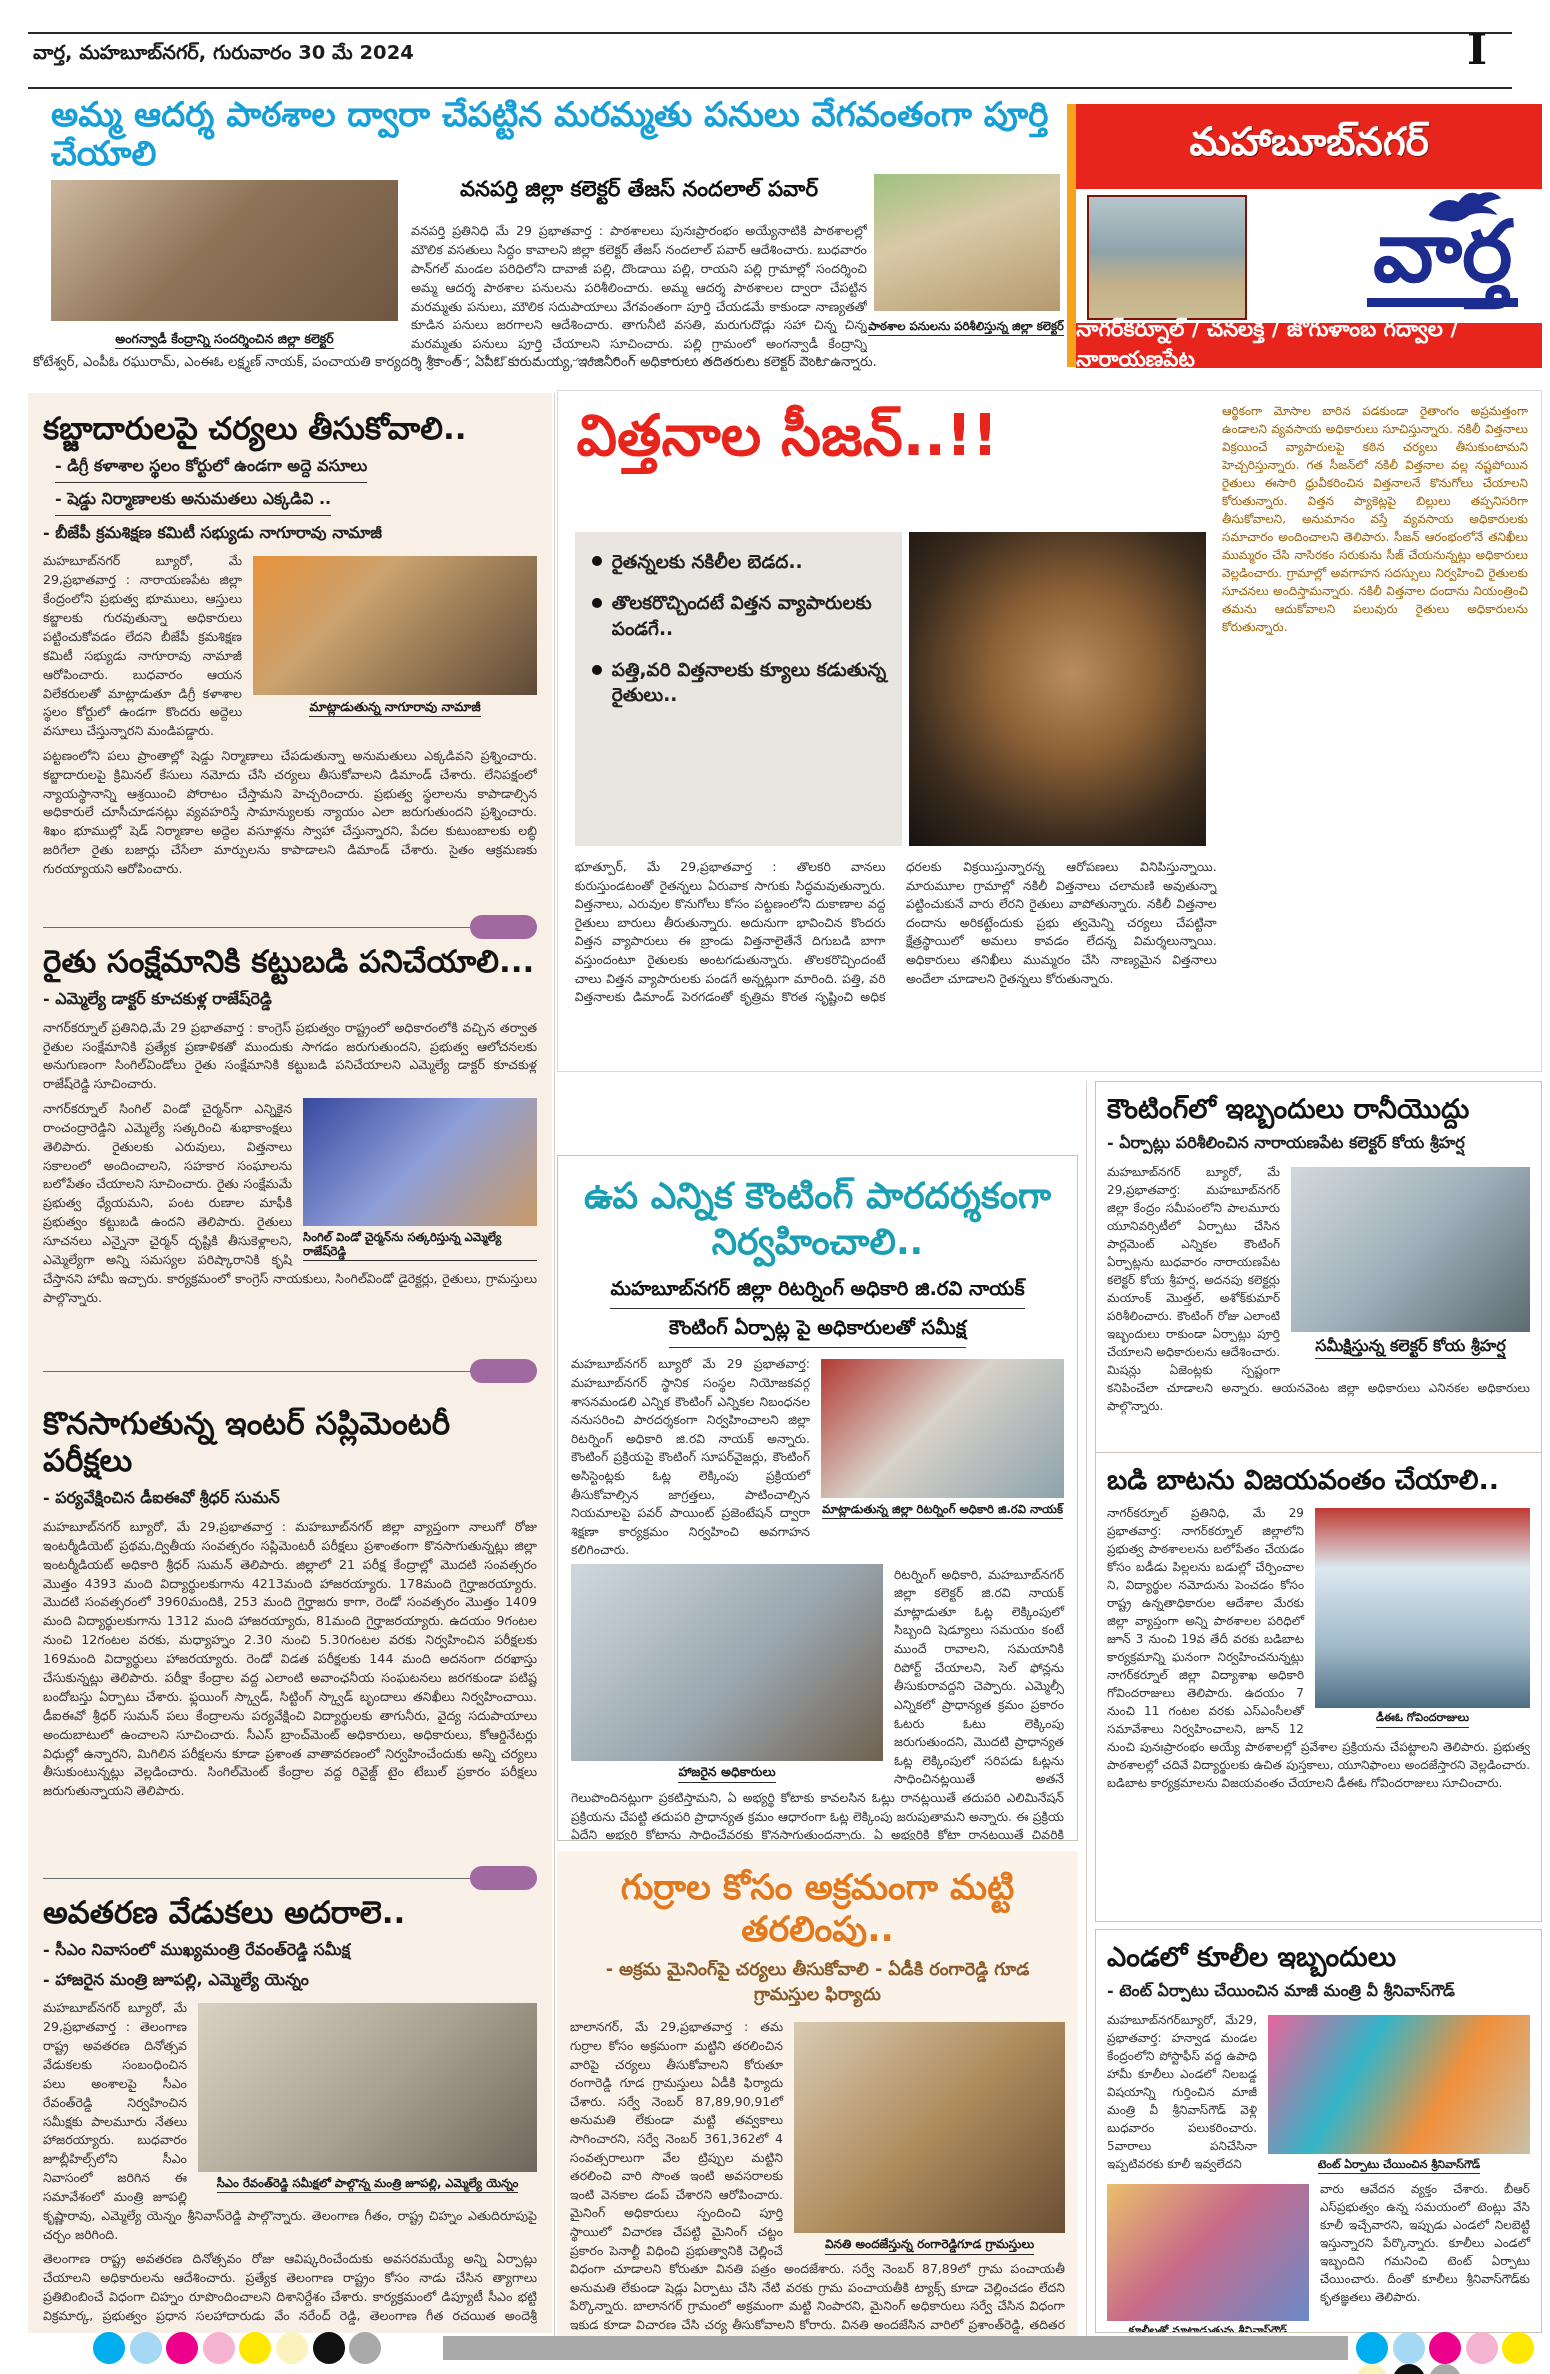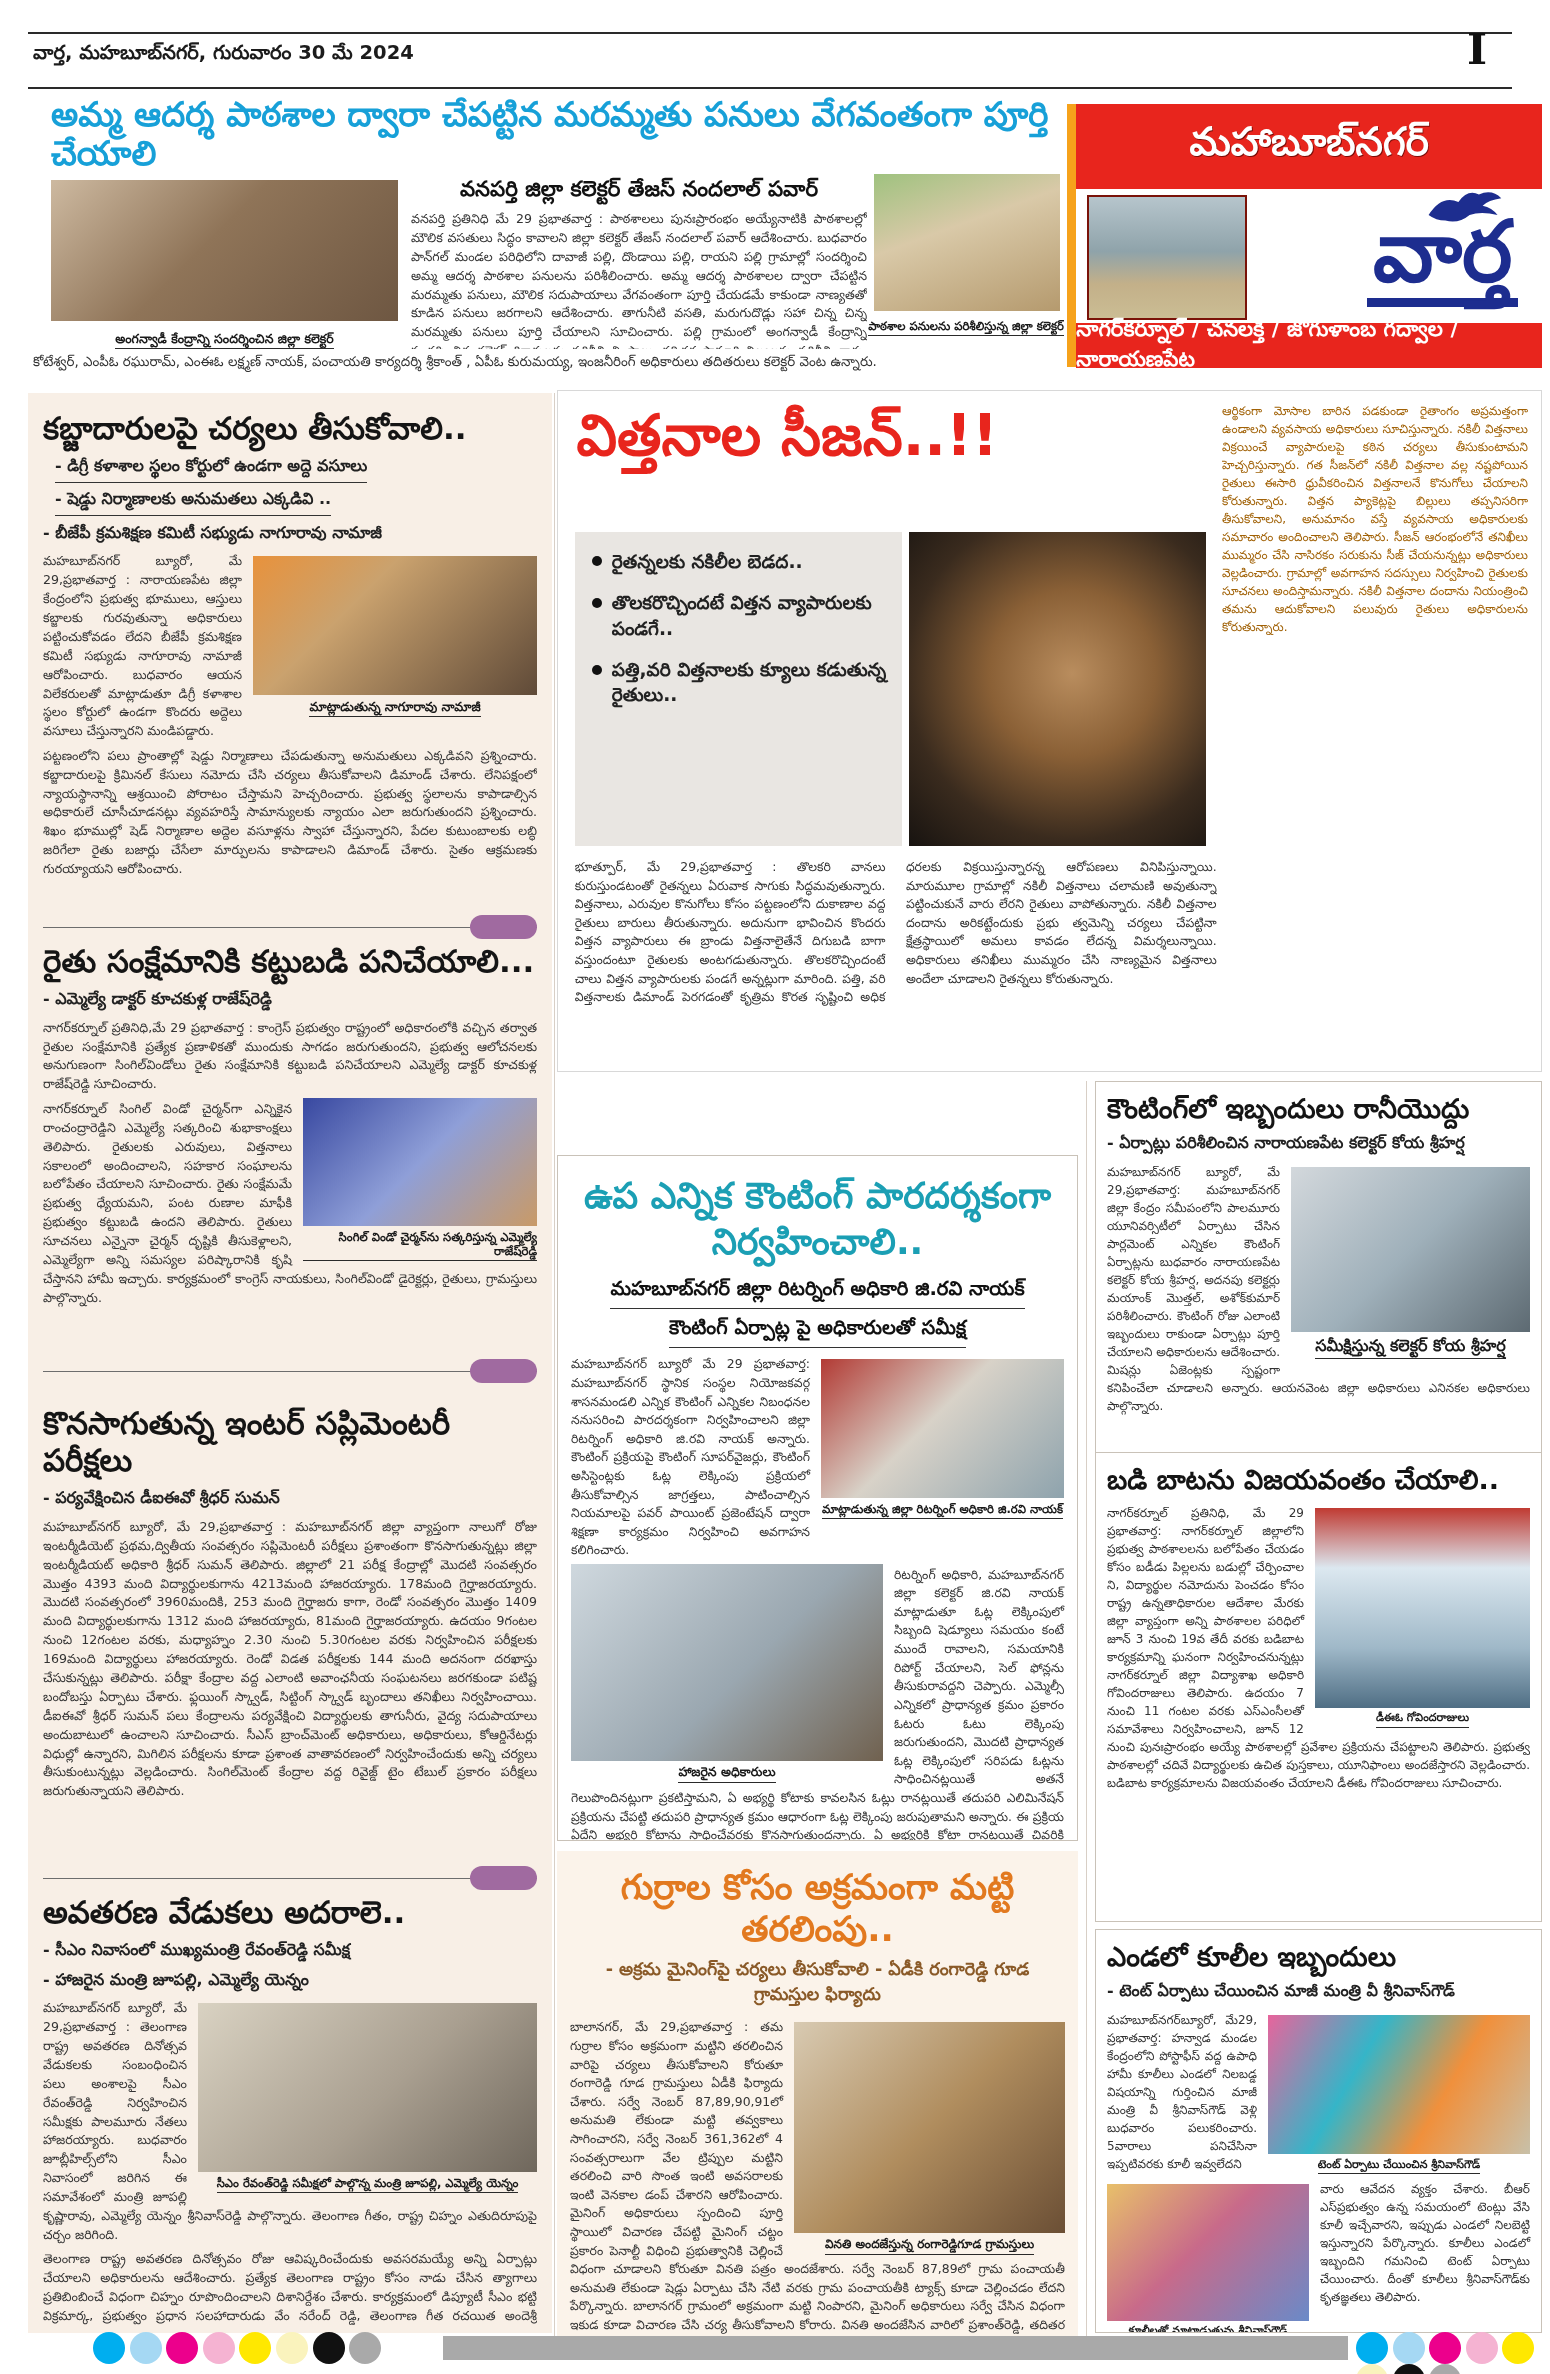--- a/index.html
+++ b/index.html
@@ -8,23 +8,23 @@
 
   .hline{position:absolute;background:#2a2a2a;}
   .edition{position:absolute;left:33px;top:41px;font-size:19.5px;font-weight:700;color:#1c1c1c;}
   .pageno{position:absolute;left:1467px;top:24px;font-size:43px;font-weight:700;color:#111;font-family:"DejaVu Serif",serif;}
 
   
   .lead-headline{position:absolute;left:51px;top:95px;width:1011px;font-size:34px;font-weight:800;color:#17a0d8;line-height:1.15;}
   .photo{background:#c8b59a;position:absolute;}
   .ph-angan{left:51px;top:180px;width:347px;height:141px;background:linear-gradient(135deg,#cdb9a0 0%,#8f7458 45%,#6e5742 100%);}
   .ph-school{left:874px;top:174px;width:186px;height:137px;background:linear-gradient(160deg,#9fc27f 0%,#d9c9a8 40%,#b59a6e 100%);}
-  .cap{font-weight:700;font-size:12.5px;color:#1a1a1a;border-bottom:1.9px solid #2a2a2a;display:table;margin:3.7px auto 0;padding-bottom:1.9px;text-align:right;line-height:1.25;}
+  .cap{font-weight:700;font-size:12.5px;color:#1a1a1a;border-bottom:1.9px solid #2a2a2a;display:table;margin:3.7px auto 0;padding-bottom:1.9px;text-align:left;line-height:1.25;}
   .lead-col{position:absolute;left:411px;top:176px;width:456px;}
-  .lead-byline{font-size:21.3px;font-weight:800;text-align:center;color:#111;margin-bottom:4px;}
+  .lead-byline{font-size:21.3px;font-weight:800;text-align:center;color:#111;margin-bottom:16px;}
   .body-txt{font-size:12.6px;line-height:1.5;text-align:justify;color:#333;}
   .lead-tail{position:absolute;left:33px;top:352px;width:1028px;font-size:13.4px;color:#333;}
   .cap-abs{position:absolute;font-weight:700;font-size:12.5px;color:#1a1a1a;text-align:center;}
 
   
   .masthead{position:absolute;left:1067px;top:104px;width:475px;height:263px;background:#fff;}
   .mh-orange{position:absolute;left:0;top:0;width:9.3px;height:263px;background:#f6a21b;}
   .mh-red-top{position:absolute;left:9.3px;top:0;right:0;height:85px;background:#e8251d;display:flex;align-items:center;justify-content:center;}
   .mh-district{color:#fff;font-size:39px;font-weight:800;text-shadow:0.9px 0.9px 0 #7a0d08;}
   .mh-mid{position:absolute;left:9.3px;top:85px;right:0;height:134px;background:#fff;}

